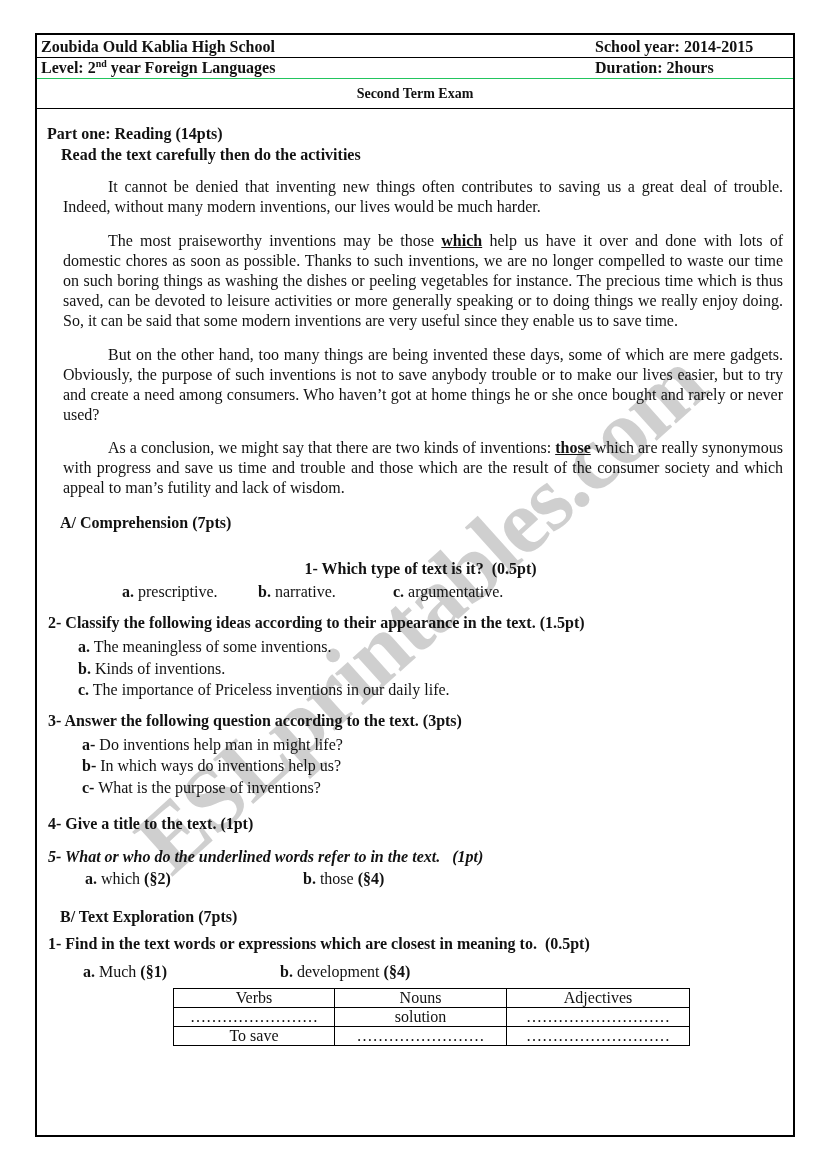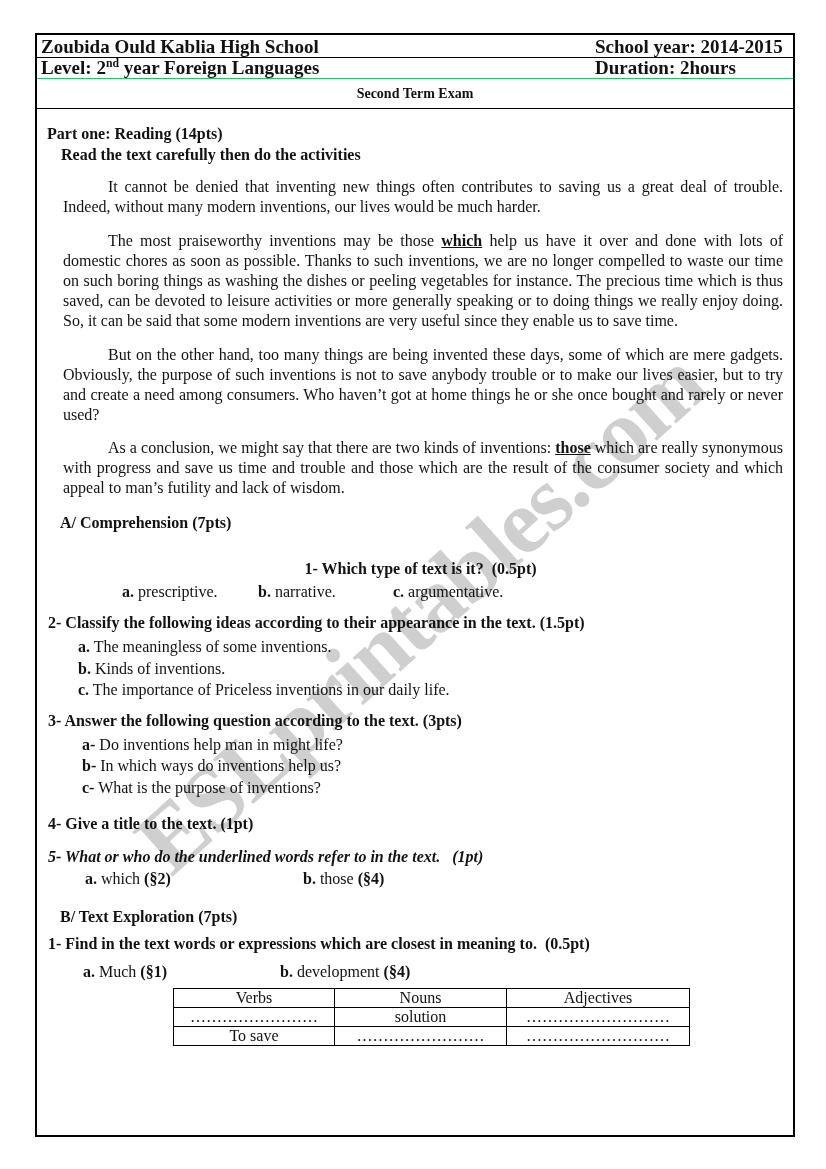--- a/index.html
+++ b/index.html
@@ -17,21 +17,21 @@
     font-size:92px; font-weight:bold; letter-spacing:-2px;
     color:#b3b3b3; opacity:0.62; white-space:nowrap;
   }
 
   .box {
     position:absolute; left:35px; top:33px; width:756px; height:1100px;
     border:2px solid #000; z-index:2; background:transparent;
   }
 
   .hrow { display:flex; justify-content:space-between; padding:0 6px 0 4px;
-          font-weight:bold; font-size:19px; }
+          font-weight:bold; font-size:16px; }
   .hrow1 { height:22px; line-height:23px; border-bottom:1px solid #000; }
   .hrow2 { height:20px; line-height:20px; border-bottom:1px solid #22c55e; }
   .hr-right { width:192px; text-align:left; }
   .hrow3 { height:29px; line-height:29px; border-bottom:1px solid #000;
            text-align:center; font-weight:bold; font-size:14px; }
   sup { font-size:0.62em; vertical-align:super; line-height:0; }
 
   .content { font-size:16px; }
   .b { font-weight:bold; }
   .b-part  { margin:15px 0 0 10px; font-weight:bold; line-height:20px; }

